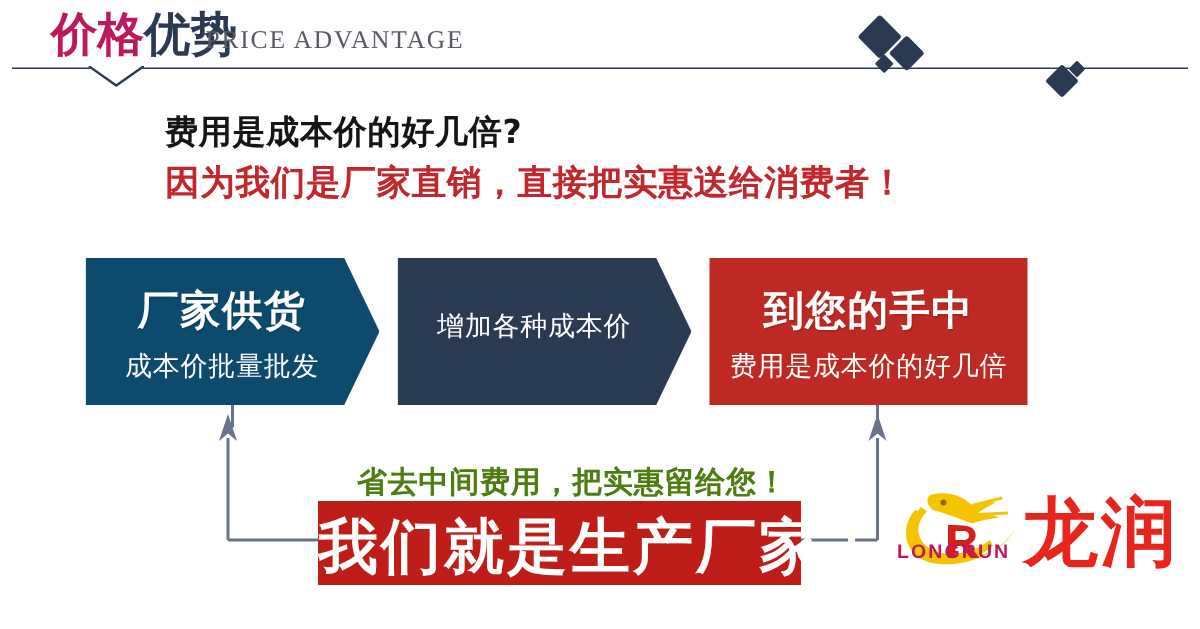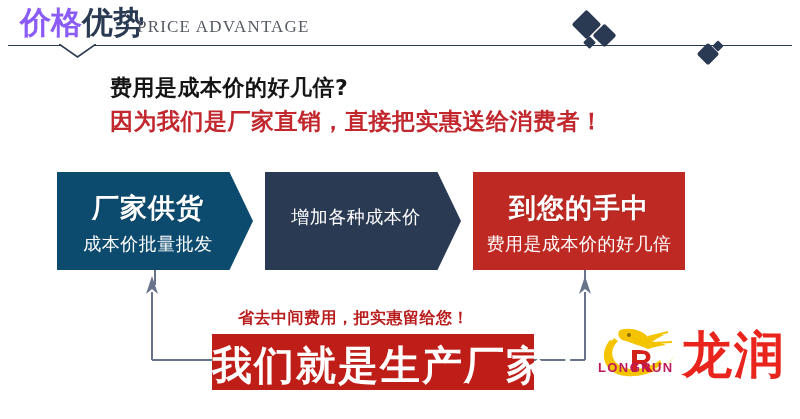--- a/index.html
+++ b/index.html
@@ -26,21 +26,21 @@
   }
   .hdr-title {
     position: absolute;
     left: 20px; top: 2px;
     font-size: 31px;
     font-weight: bold;
     letter-spacing: 0px;
     white-space: nowrap;
     font-family: "DejaVu Sans", "Liberation Sans", sans-serif;
   }
-  .hdr-title .cn-red { color: #8b5cf6; }
+  .hdr-title .cn-red { color: #be185d; margin-left: 14px; }
   .hdr-title .cn-navy { color: #2B3A53; }
   .hdr-sub {
     position: absolute;
     left: 137px; top: 17px;
     font-size: 17px;
     color: #555a63;
     letter-spacing: 1.2px;
     font-family: "Liberation Serif", "DejaVu Serif", serif;
   }
   
@@ -140,23 +140,23 @@
   }
   #box1 .inner, #box2 .inner { right: 14px; }
 
   
   #arrows { position: absolute; left: 0; top: 0; width: 800px; height: 419px; }
 
   
   #slogan {
     position: absolute;
     left: 238px; top: 308px;
-    font-size: 16px;
-    font-weight: bold;
-    color: #b91c1c;
+    font-size: 20px;
+    font-weight: bold;
+    color: #4d7c0f;
     letter-spacing: 0.5px;
     white-space: nowrap;
     font-family: "DejaVu Sans", "Liberation Sans", sans-serif;
   }
 
   
   #banner {
     position: absolute;
     left: 212px; top: 334px;
     width: 322px; height: 56px;

